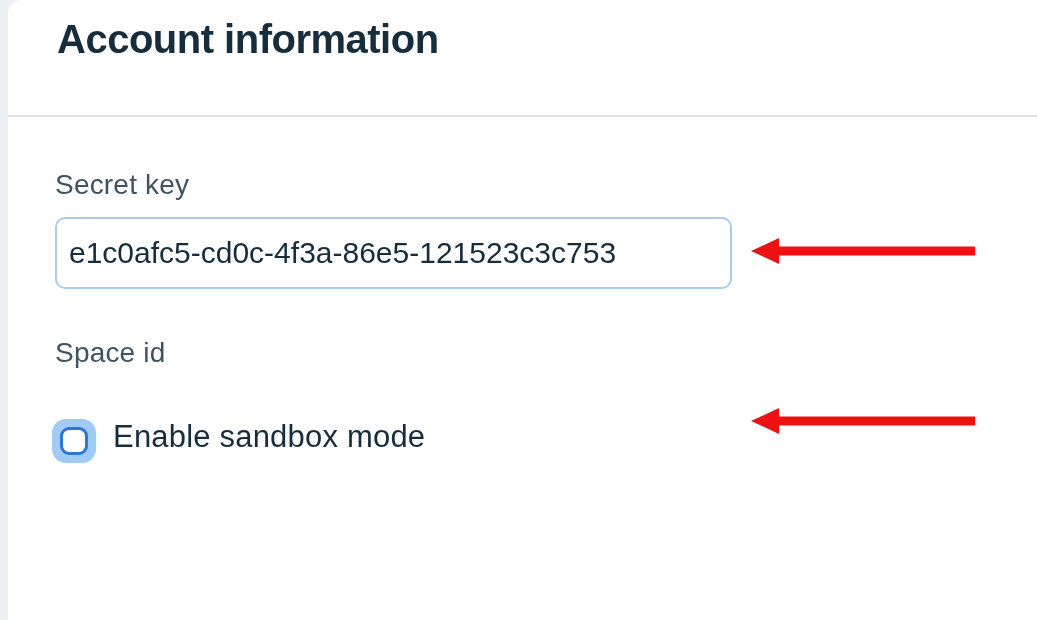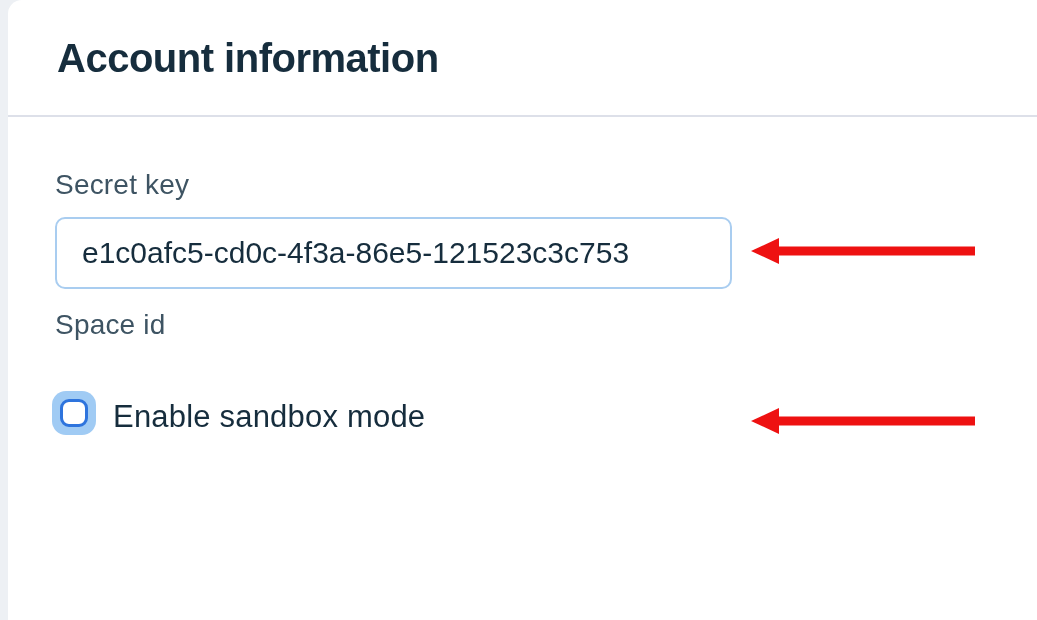--- a/index.html
+++ b/index.html
@@ -19,21 +19,21 @@
     top: 0;
     right: 0;
     bottom: 0;
     background: #ffffff;
     border-top-left-radius: 14px;
   }
 
   .card-header {
     height: 117px;
     border-bottom: 2px solid #dde0e9;
-    padding: 35px 0 0 49px;
+    padding: 16px 0 0 49px;
   }
 
   .page-title {
     margin: 0;
     font-size: 40px;
     font-weight: 700;
     letter-spacing: -0.5px;
     line-height: 46px;
     color: #162d3d;
   }
@@ -54,31 +54,31 @@
   .text-input {
     display: block;
     width: 677px;
     height: 72px;
     border: 2px solid #a9cdf0;
     border-radius: 10px;
     background: #ffffff;
     font-family: inherit;
     font-size: 30px;
     color: #162d3d;
-    padding: 0 20px 0 25px;
+    padding: 0 20px 0 12px;
     outline: none;
   }
 
-  .field + .field { margin-top: 20px; }
+  .field + .field { margin-top: 48px; }
 
   .checkbox-row {
     margin-top: 50px;
     margin-left: -3px;
     display: flex;
-    align-items: flex-end;
+    align-items: flex-start;
     cursor: pointer;
   }
 
   .checkbox-halo {
     width: 44px;
     height: 44px;
     border-radius: 14px;
     background: #a0cbf4;
     display: inline-flex;
     align-items: center;

